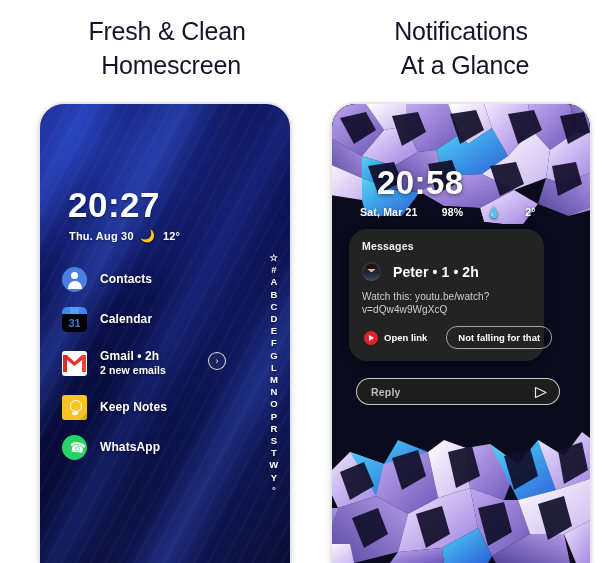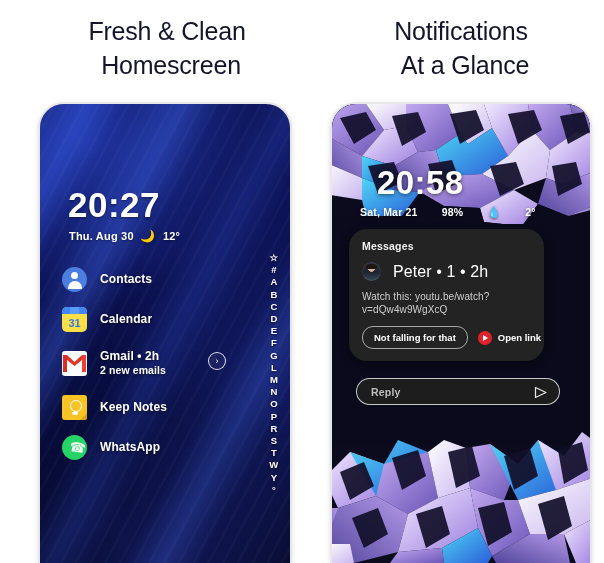--- a/index.html
+++ b/index.html
@@ -188,21 +188,21 @@
   
   .ic-contacts { background: #4a7fe0; border-radius: 50%; }
   .ic-contacts .head {
     position: absolute; left: 50%; top: 5px; width: 7px; height: 7px;
     margin-left: -3.5px; border-radius: 50%; background: #fff;
   }
   .ic-contacts .body {
     position: absolute; left: 50%; bottom: 3px; width: 14px; height: 8px;
     margin-left: -7px; border-radius: 7px 7px 0 0; background: #fff;
   }
-  .ic-cal { background: #fde047; }
+  .ic-cal { background: #000000; }
   .ic-cal .top { position: absolute; left:0; top:0; right:0; height: 7px;
     background: linear-gradient(90deg,#4285f4 0 33%, #5b9bf8 33% 66%, #4285f4 66% 100%); }
   .ic-cal .num { position: absolute; left: 0; right: 0; top: 7px; bottom: 0;
     display: flex; align-items: center; justify-content: center;
     color: #3b78e7; font-size: 11px; font-weight: 700; font-family: "Liberation Sans", sans-serif; }
   .ic-gmail { background: #ffffff; border-radius: 3px; }
   .ic-gmail svg { position: absolute; inset: 0; }
   .ic-keep { background: #f7c325; border-radius: 3px; }
   .ic-keep .bulb {
     position: absolute; left: 50%; top: 5px; margin-left: -5px;
@@ -306,22 +306,22 @@
     position: relative;
     overflow: hidden;
     box-shadow: inset 0 0 0 1px rgba(255,255,255,0.08);
   }
   .avatar .hair {
     position: absolute; left: 22%; top: 10%; width: 56%; height: 26%;
     background: #20160f; border-radius: 50% 50% 30% 30%;
   }
   .notif-sender {
     color: #ffffff;
-    font-size: 16px;
-    font-weight: 400;
+    font-size: 14px;
+    font-weight: 700;
     letter-spacing: 0.1px;
   }
   .notif-body {
     color: #cfcfcf;
     font-size: 10px;
     font-weight: 400;
     line-height: 13px;
     letter-spacing: 0.1px;
     margin-bottom: 10px;
     word-break: break-word;
@@ -612,26 +612,26 @@
           <div class="notif-sender-row">
             <div class="avatar">
                 <div class="hair"></div>
               </div>
             <div class="notif-sender">Peter • 1 • 2h</div>
           </div>
 
           <div class="notif-body">Watch this: youtu.be/watch?v=dQw4w9WgXcQ</div>
 
           <div class="notif-actions">
-            <div class="act plain">
-              <span>Not falling for that</span>
-            </div>
             <div class="act with-icon">
               <span class="yt"></span>
               <span>Open link</span>
+            </div>
+            <div class="act plain">
+              <span>Not falling for that</span>
             </div>
           </div>
         </div>
 
         <div class="reply">
           <span class="reply-ph">Reply</span>
           <span class="send-ico">
             <svg viewBox="0 0 13 13" width="13" height="13">
               <polygon points="1.5,1.5 12,6.5 1.5,11.5" fill="none" stroke="#e8e8e8" stroke-width="1.2" stroke-linejoin="round"></polygon>
             </svg>

